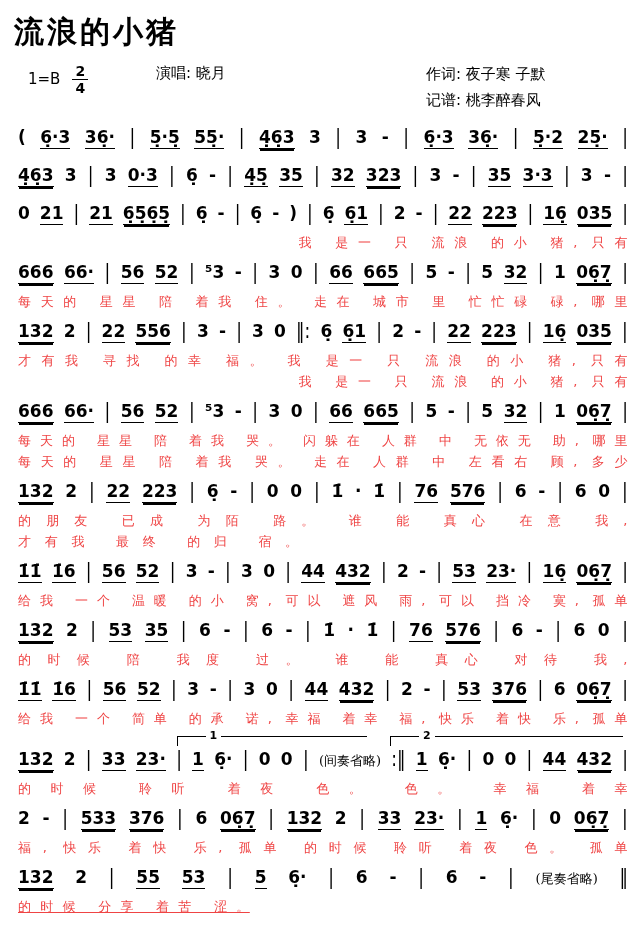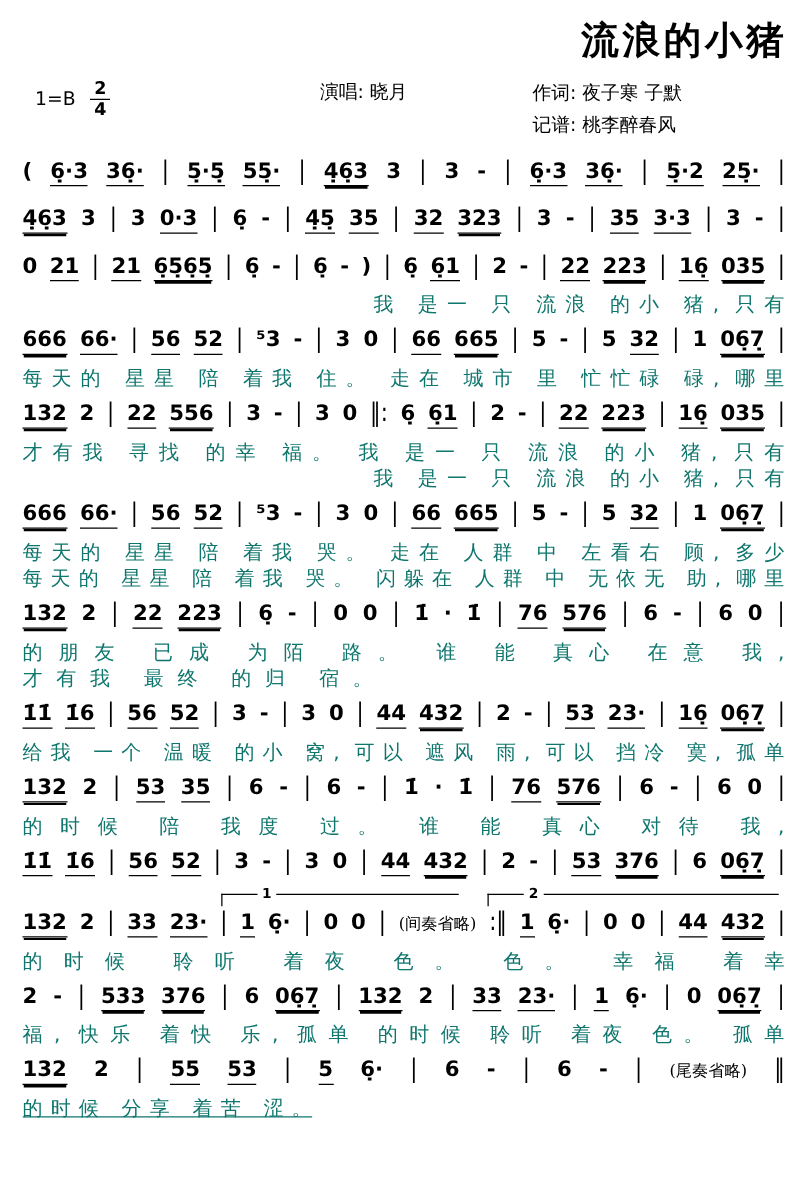--- a/index.html
+++ b/index.html
@@ -1,40 +1,40 @@
 <!DOCTYPE html>
 <html><head>
 <meta charset="utf-8">
 <style>
   html,body{margin:0;padding:0;background:#ffffff;}
   body{width:644px;height:952px;overflow:hidden;color:#000;
        font-family:"DejaVu Sans","Liberation Sans",sans-serif;}
   .page{box-sizing:border-box;width:644px;height:952px;padding:8px 14px 0 14px;}
 
   
-  .title{text-align:right;font-size:30px;font-weight:bold;letter-spacing:3px;margin:4px 0 8px 0;}
+  .title{text-align:left;font-size:30px;font-weight:bold;letter-spacing:3px;margin:4px 0 8px 0;}
   .meta-row{display:flex;align-items:flex-start;margin:0 4px 6px 14px;font-size:15px;}
   .keysig{width:128px;padding-top:3px;white-space:nowrap;}
   .frac{display:inline-block;vertical-align:middle;text-align:center;margin-left:12px;line-height:1;font-size:14px;font-weight:bold;}
   .frac .num{display:block;border-bottom:1.5px solid #000;padding:0 3px 1px 3px;}
   .frac .den{display:block;padding-top:1px;}
-  .singer{flex:1;text-align:center;padding-top:3px;}
+  .singer{flex:1;text-align:left;padding-top:3px;}
   .credits{width:200px;line-height:1.75;text-align:left;}
 
   
   .score{padding:2px 2px 0 4px;}
   .system{position:relative;margin-bottom:2px;}
   .music{display:flex;justify-content:space-between;align-items:baseline;
          font-weight:bold;font-size:17px;height:30px;padding-top:6px;box-sizing:content-box;}
   .tk{display:inline-block;line-height:1.15;white-space:pre;}
   .u1{border-bottom:1.5px solid #000;padding-bottom:1px;}
   .u2{border-bottom:1.5px solid #000;padding-bottom:1px;box-shadow:0 3px 0 -1px #000;}
   .bar{font-weight:normal;transform:scaleY(1.2);}
   .sm{font-weight:normal;font-size:13px;font-family:"DejaVu Serif","Liberation Serif",serif;}
-  .lyric{text-align:justify;text-align-last:justify;font-size:16px;height:21px;overflow:hidden;color:#0f766e;letter-spacing:0.5px;}
+  .lyric{text-align:justify;text-align-last:justify;font-size:13px;height:21px;overflow:hidden;color:#ef4444;letter-spacing:0.5px;}
   .r-half{margin-left:46%;}
   .part46{width:46%;}
   .part38{width:38%;text-decoration:underline;}
 
   
   .sys-volta{padding-top:11px;}
   .volta{position:absolute;top:3px;height:9px;border-top:1.5px solid #000;border-left:1.5px solid #000;}
   .v1{left:26%;width:31%;}
   .v2{left:61%;width:38%;}
   .vlab{position:absolute;left:28px;top:-8px;background:#fff;padding:0 4px;font-size:11px;font-weight:bold;}
@@ -227,22 +227,22 @@
           <span class="tk">5</span>
           <span class="tk">-</span>
           <span class="tk bar">|</span>
           <span class="tk">5</span>
           <span class="tk u1">32</span>
           <span class="tk bar">|</span>
           <span class="tk">1</span>
           <span class="tk u2">06̣7̣</span>
           <span class="tk bar">|</span>
         </div>
+      <div class="lyric">每天的 星星 陪 着我 哭。 闪躲在 人群 中 无依无 助, 哪里</div>
       <div class="lyric">每天的 星星 陪 着我 哭。 走在 人群 中 左看右 顾, 多少</div>
-      <div class="lyric">每天的 星星 陪 着我 哭。 闪躲在 人群 中 无依无 助, 哪里</div>
     </div>
 
     <div class="system">
       <div class="music">
           <span class="tk u2">132</span>
           <span class="tk">2</span>
           <span class="tk bar">|</span>
           <span class="tk u1">22</span>
           <span class="tk u2">223</span>
           <span class="tk bar">|</span>
@@ -351,20 +351,21 @@
           <span class="tk">2</span>
           <span class="tk">-</span>
           <span class="tk bar">|</span>
           <span class="tk u1">53</span>
           <span class="tk u2">376</span>
           <span class="tk bar">|</span>
           <span class="tk">6</span>
           <span class="tk u2">06̣7̣</span>
           <span class="tk bar">|</span>
         </div>
+      <div class="lyric">给我 一个 简单 的承 诺, 幸福 着幸 福, 快乐 着快 乐, 孤单</div>
     </div>
 
     <div class="system sys-volta">
       <div class="volta v1">
           <span class="vlab">1</span>
         </div>
       <div class="volta v2">
           <span class="vlab">2</span>
         </div>
       <div class="music">

